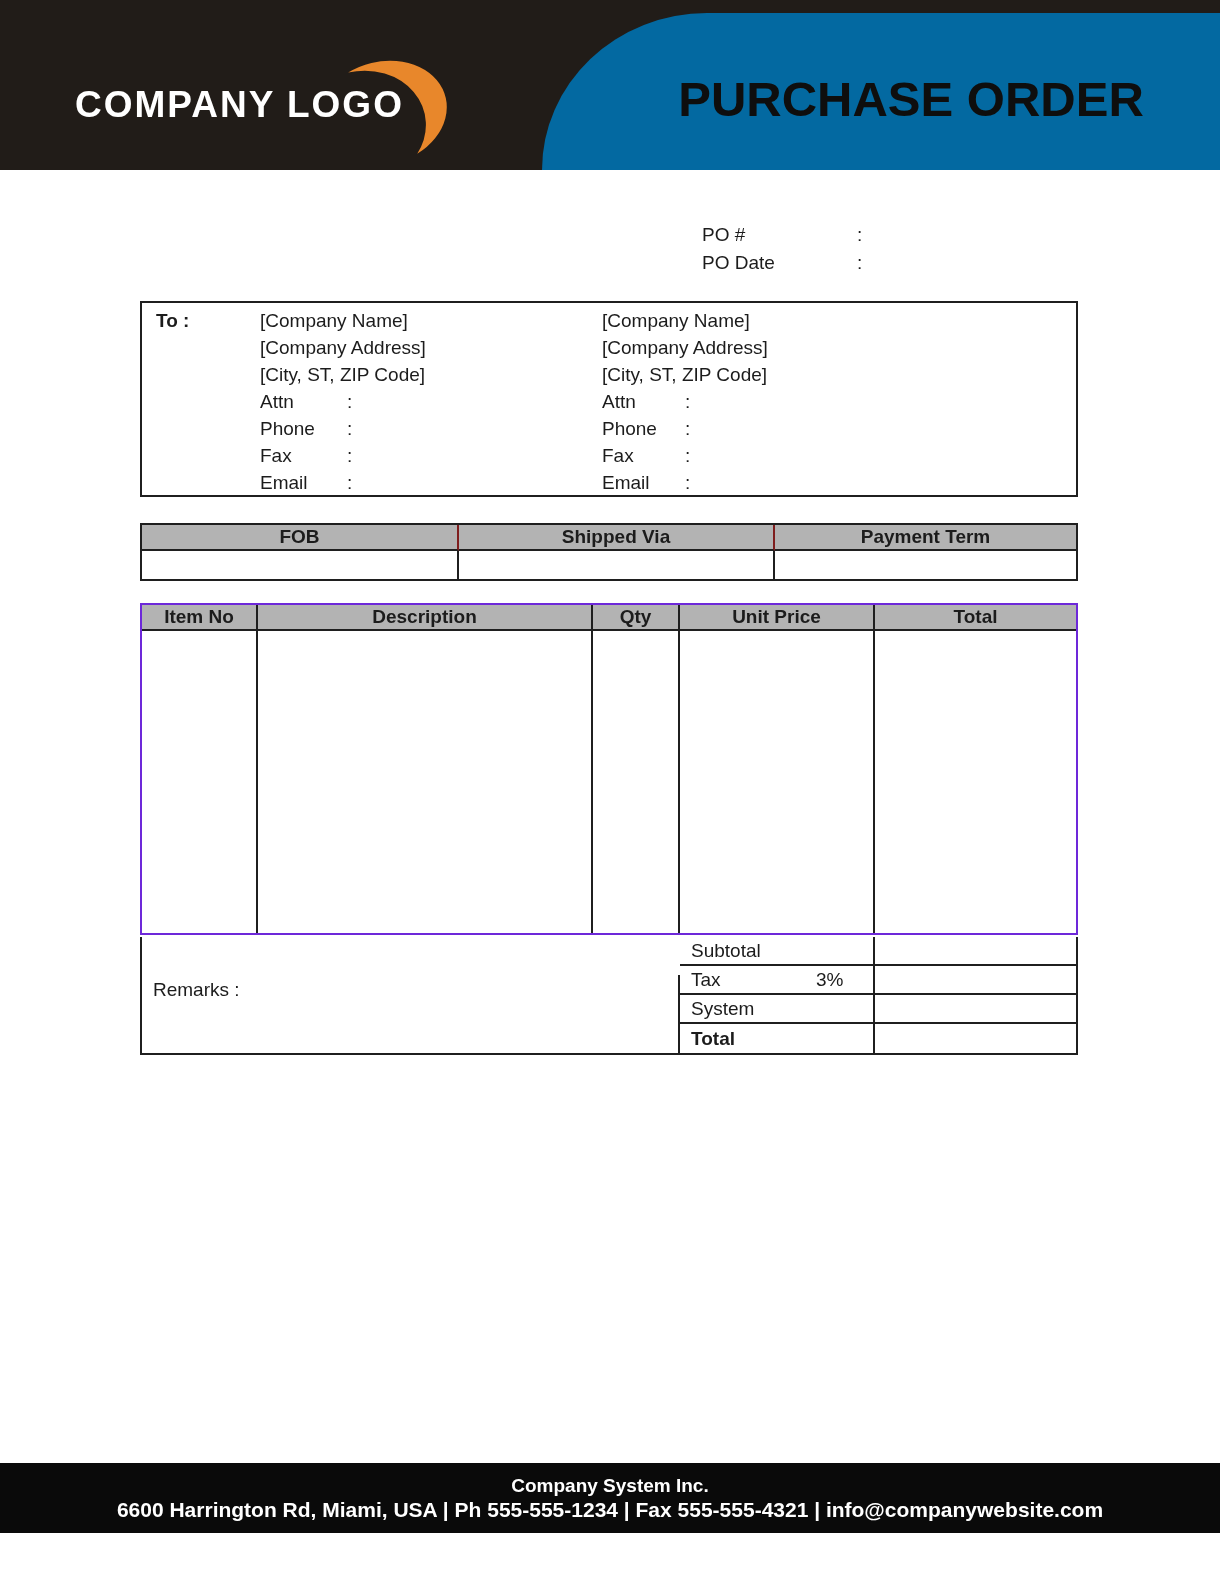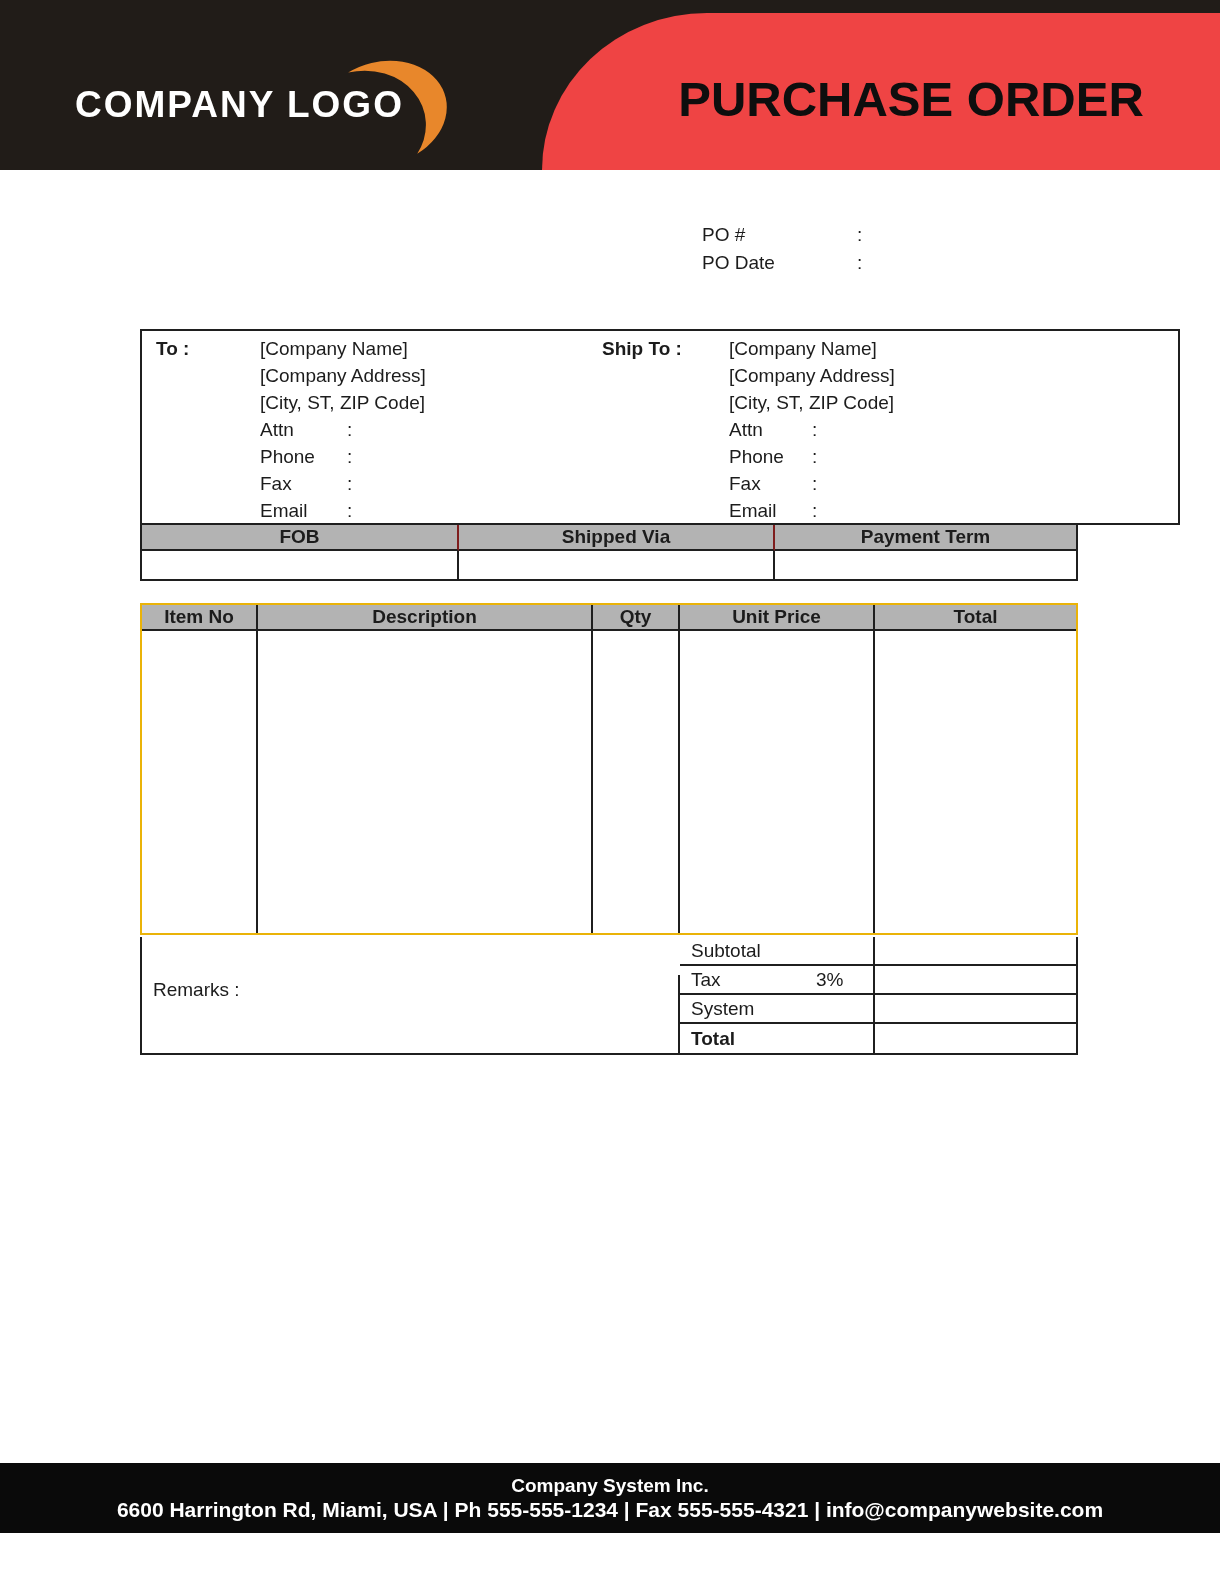--- a/index.html
+++ b/index.html
@@ -16,21 +16,21 @@
   }
 
   
   .header-band {
     position: absolute; top: 0; left: 0;
     width: 100%; height: 170px;
     background: var(--header-band, #211c18);
   }
   .title-panel {
     position: absolute; top: 13px; left: 542px; right: 0; height: 157px;
-    background: #ef4444;
+    background: #0369a1;
     border-top-left-radius: 165px 157px;
     display: flex; align-items: center; justify-content: center;
     padding: 14px 0 0 60px;
   }
   .doc-title {
     font-size: 49px; font-weight: bold; color: #0e0e0e;
     letter-spacing: 0px; white-space: nowrap;
   }
   .logo-text {
     position: absolute; left: 75px; top: 84px;
@@ -41,23 +41,23 @@
 
   
   .po-meta { position: absolute; left: 655px; top: 221px; font-size: 19px; }
   .po-row { display: flex; height: 28px; align-items: center; }
   .po-label { width: 155px; margin-left: 47px; }
   .po-colon { width: 24px; }
   .po-value { min-width: 120px; }
 
   
   .addr-box {
-    position: absolute; left: 140px; top: 301px; width: 1040px; height: 196px;
+    position: absolute; left: 140px; top: 301px; width: 938px; height: 196px;
     border: 2px solid #1f1f1f;
-    display: flex; padding: 4px 0 0 14px; font-size: 19px; margin-top: 28px;
+    display: flex; padding: 4px 0 0 14px; font-size: 19px;
   }
   .addr-col { display: flex; }
   .addr-col.to { width: 446px; }
   .addr-col.ship { flex: 1; }
   .addr-head { font-weight: bold; line-height: 27px; }
   .to .addr-head { width: 104px; }
   .ship .addr-head { width: 127px; }
   .addr-line { height: 27px; line-height: 27px; }
   .addr-field { display: flex; height: 27px; line-height: 27px; }
   .f-label { width: 87px; }
@@ -75,21 +75,21 @@
     border-bottom: 2px solid #1f1f1f; border-right: 2px solid #7f1d1d;
     font-weight: bold; display: flex; align-items: center; justify-content: center;
   }
   .ship-head > div:last-child { border-right: none; }
   .ship-body > div { height: 28px; border-right: 2px solid #1f1f1f; background: #fff; }
   .ship-body > div:last-child { border-right: none; }
 
   
   .items-table {
     position: absolute; left: 140px; top: 603px; width: 938px;
-    border: 2px solid #eab308; font-size: 19px;
+    border: 2px solid #6d28d9; font-size: 19px;
   }
   .items-head, .items-body { display: grid; grid-template-columns: 116px 335px 87px 195px 1fr; }
   .items-head > div {
     height: 26px; background: var(--table-header-gray, #b3b3b3);
     border-bottom: 2px solid #1f1f1f; border-right: 2px solid #1f1f1f;
     font-weight: bold; display: flex; align-items: center; justify-content: center;
   }
   .items-head > div:last-child { border-right: none; }
   .items-body > div { height: 302px; border-right: 2px solid #1f1f1f; background: #fff; }
   .items-body > div:last-child { border-right: none; }
@@ -176,21 +176,20 @@
           <span class="f-value"></span>
         </div>
         <div class="addr-field">
           <span class="f-label">Email</span>
           <span class="f-colon">:</span>
           <span class="f-value"></span>
         </div>
       </div>
     </div>
     <div class="addr-col ship">
-      <div class="addr-head">Ship To :</div>
       <div class="addr-body">
         <div class="addr-line">[Company Name]</div>
         <div class="addr-line">[Company Address]</div>
         <div class="addr-line">[City, ST, ZIP Code]</div>
         <div class="addr-field">
           <span class="f-label">Attn</span>
           <span class="f-colon">:</span>
           <span class="f-value"></span>
         </div>
         <div class="addr-field">

